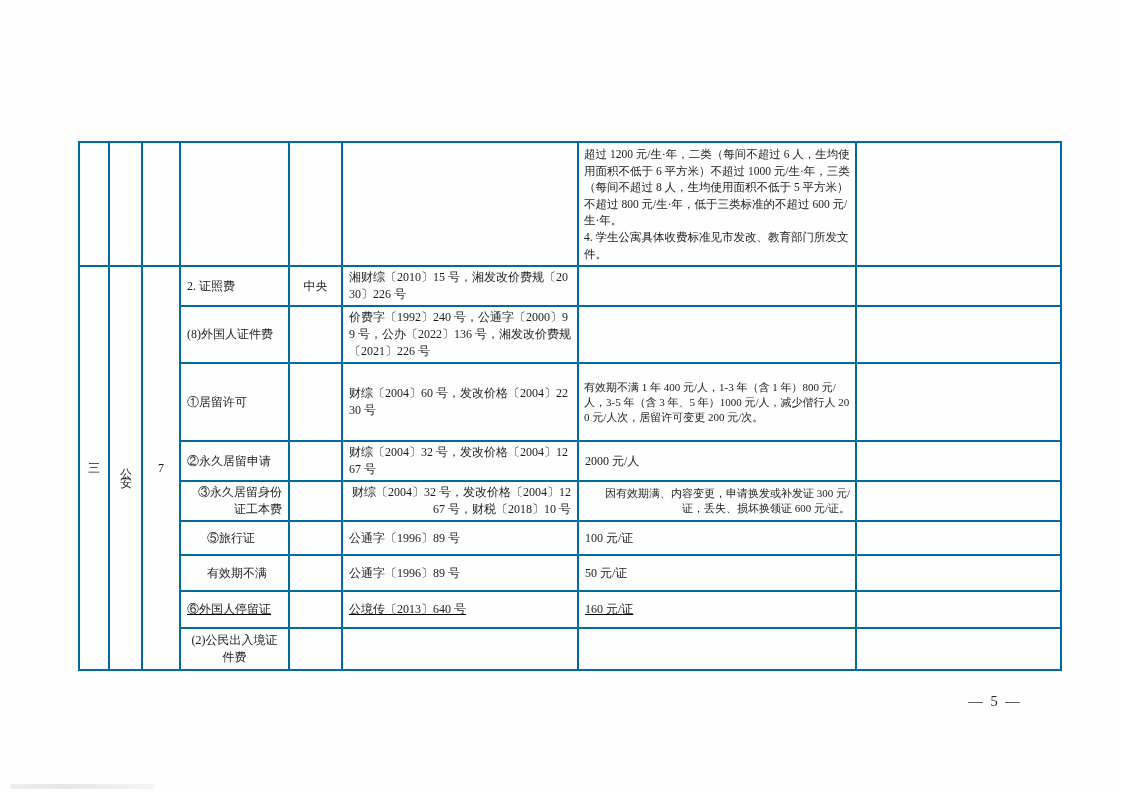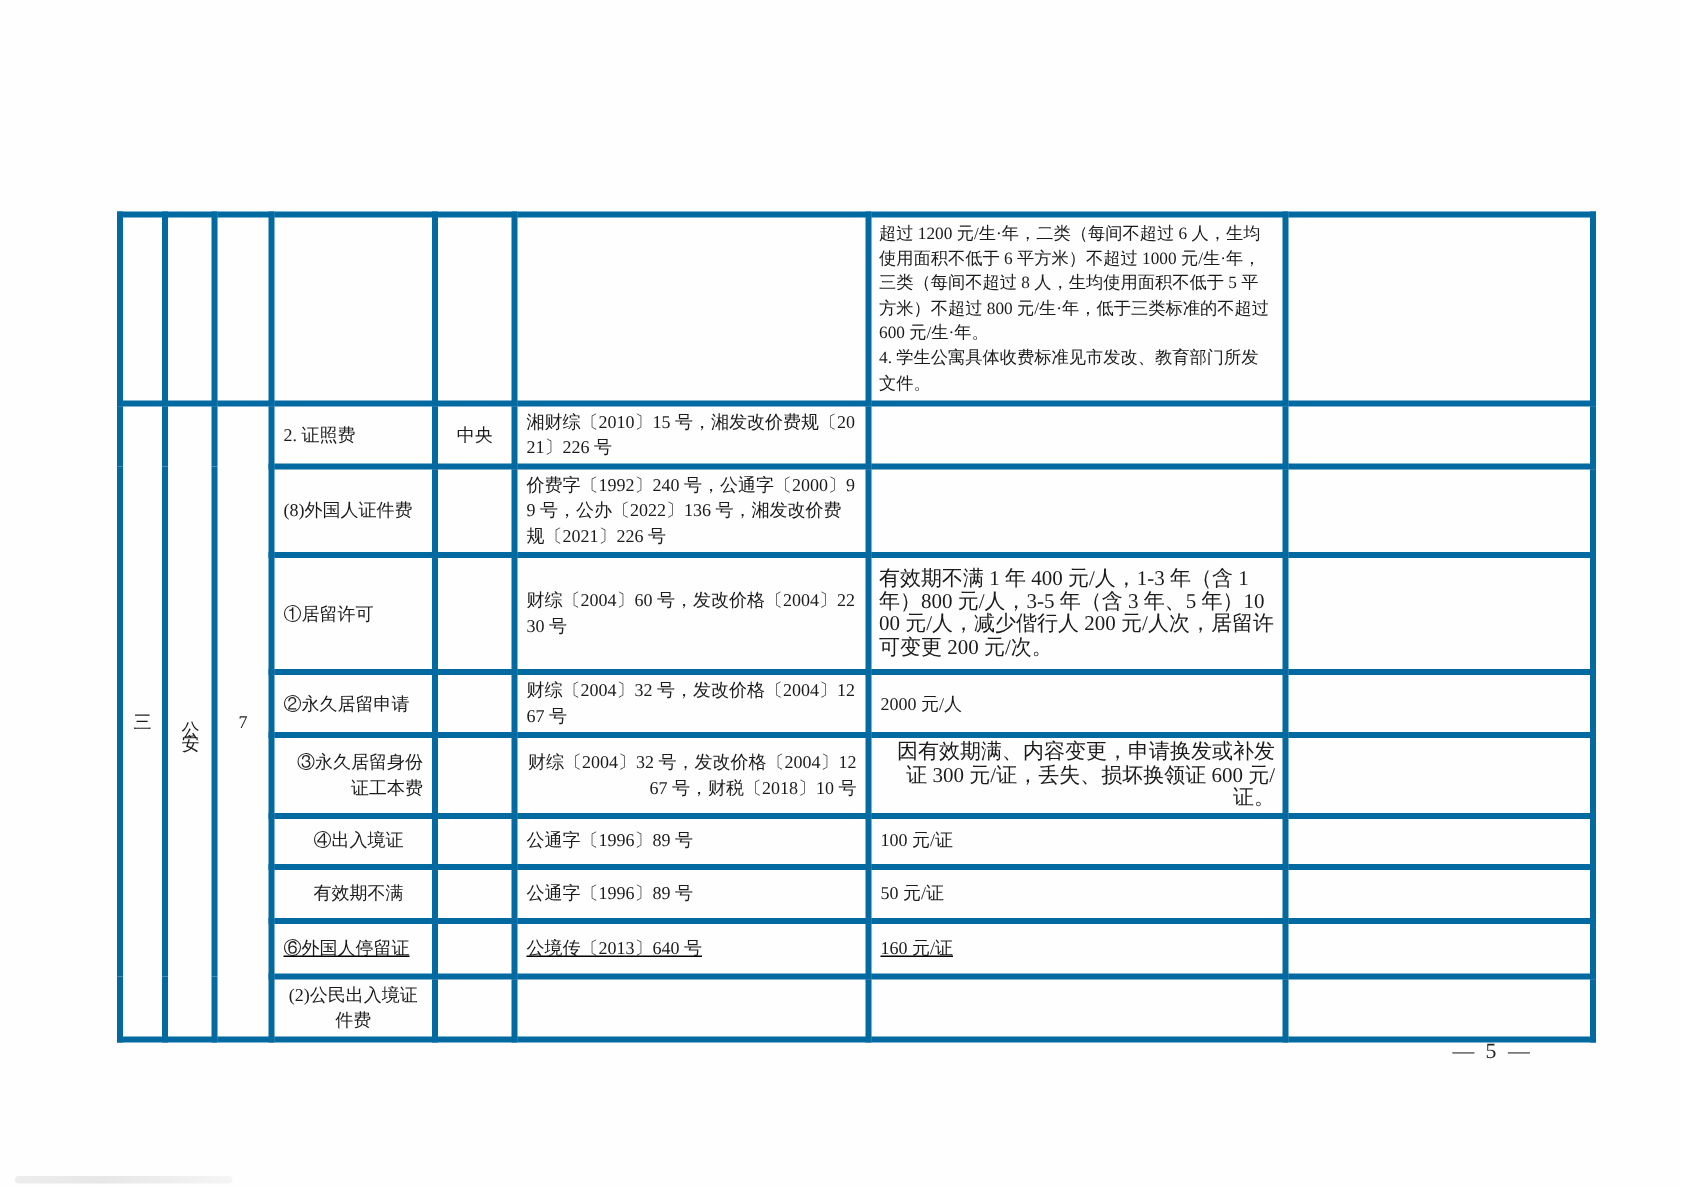--- a/index.html
+++ b/index.html
@@ -17,21 +17,21 @@
   }
   table.doc-table {
     position: absolute;
     left: 78px; top: 141px;
     width: 982px;
     border-collapse: collapse;
     table-layout: fixed;
     border: 2px solid #3e3e3e;
   }
   td {
-    border: 4px solid #0369a1;
+    border: 2px solid #0369a1;
     padding: 2px 6px;
     font-size: 12px;
     color: #1b1b1b;
     line-height: 1.42;
     vertical-align: middle;
     word-break: break-all;
     overflow: hidden;
   }
   .center { text-align: center; }
   .vtext {
@@ -41,21 +41,21 @@
     display: inline-block;
   }
   .fee-cont {
     vertical-align: top;
     font-size: 11.5px;
     line-height: 16.6px;
     padding: 3px 5px;
     white-space: pre-line;
   }
   .fee-long {
-    font-size: 14px;
+    font-size: 11px;
     line-height: 15.2px;
     padding: 2px 5px;
   }
   .indent { padding-left: 26px; }
   tr.h1  { height: 102px; }
   tr.h2  { height: 38px; }
   tr.h3  { height: 56px; }
   tr.h4  { height: 78px; }
   tr.h5  { height: 37px; }
   tr.h6  { height: 36px; text-align: right; }
@@ -109,21 +109,21 @@
 4. 学生公寓具体收费标准见市发改、教育部门所发文件。</td>
       <td></td>
     </tr>
 
     <tr class="h2">
       <td class="center" rowspan="9">三</td>
       <td class="center" rowspan="9"><span class="vtext">公安</span></td>
       <td class="center" rowspan="9">7</td>
       <td>2. 证照费</td>
       <td class="center">中央</td>
-      <td>湘财综〔2010〕15 号，湘发改价费规〔2021〕226 号</td>
+      <td>湘财综〔2010〕15 号，湘发改价费规〔2030〕226 号</td>
       <td></td>
       <td></td>
     </tr>
 
     <tr class="h3">
       <td>(8)外国人证件费</td>
       <td class="center"></td>
       <td>价费字〔1992〕240 号，公通字〔2000〕99 号，公办〔2022〕136 号，湘发改价费规〔2021〕226 号</td>
       <td></td>
       <td></td>
@@ -147,21 +147,21 @@
 
     <tr class="h6">
       <td>③永久居留身份证工本费</td>
       <td class="center"></td>
       <td>财综〔2004〕32 号，发改价格〔2004〕1267 号，财税〔2018〕10 号</td>
       <td class="fee-long">因有效期满、内容变更，申请换发或补发证 300 元/证，丢失、损坏换领证 600 元/证。</td>
       <td></td>
     </tr>
 
     <tr class="h7">
-      <td class="indent">④出入境证</td>
+      <td class="indent">⑤旅行证</td>
       <td class="center"></td>
       <td>公通字〔1996〕89 号</td>
       <td>100 元/证</td>
       <td></td>
     </tr>
 
     <tr class="h8">
       <td class="indent">有效期不满</td>
       <td class="center"></td>
       <td>公通字〔1996〕89 号</td>

